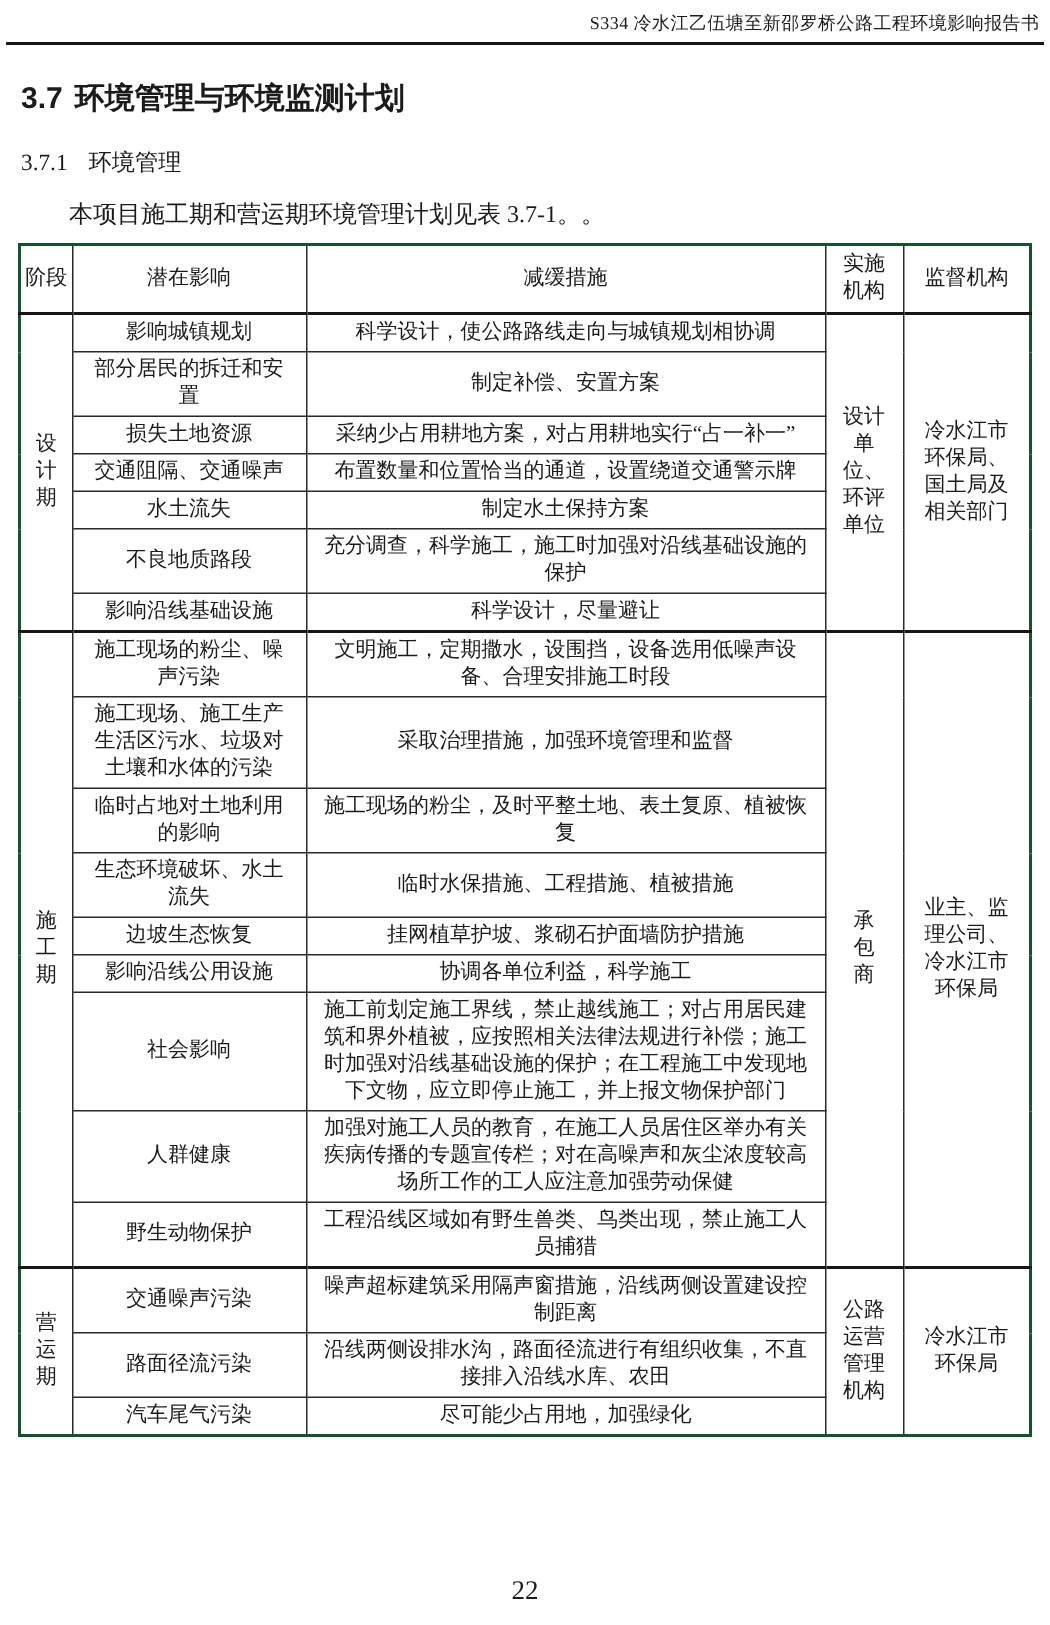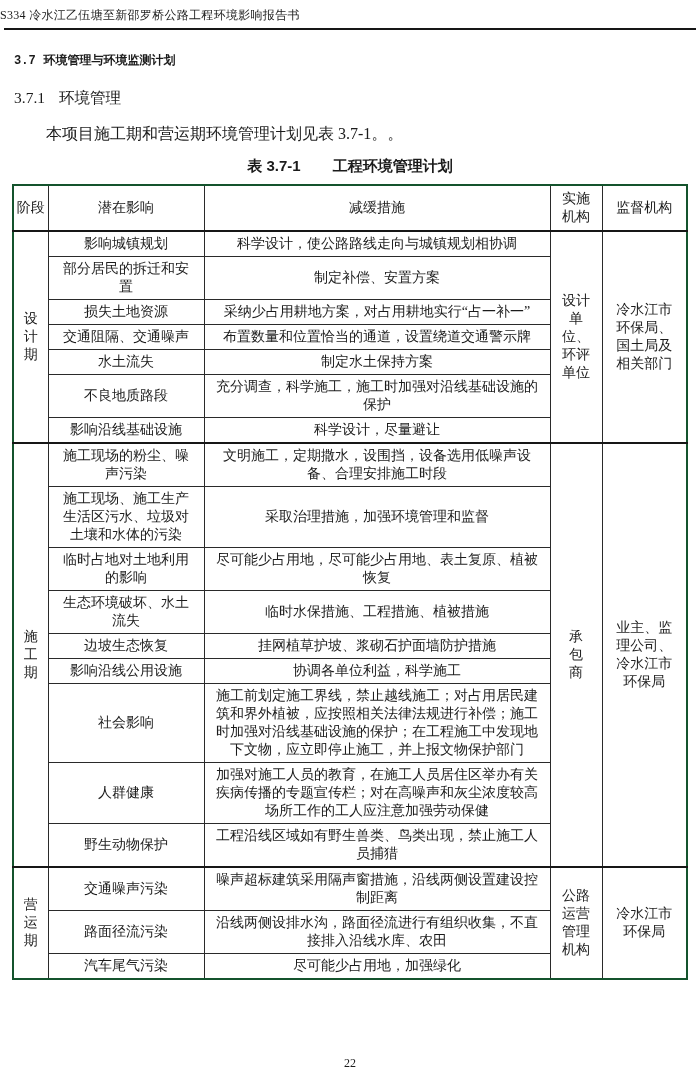--- a/index.html
+++ b/index.html
@@ -6,35 +6,35 @@
   .page {
     position:relative;
     width:700px; height:1083px;
     background:#ffffff;
     color:#1b1b1b;
     font-family:"Liberation Serif","DejaVu Serif",serif;
     box-sizing:border-box;
     overflow:hidden;
   }
   .doc-header {
-    text-align:left;
+    text-align:right;
     font-size:12px;
     padding:7px 7px 3px 0;
     letter-spacing:0.3px;
   }
   .header-rule {
     border-top:2px solid #161616;
     margin:1px 4px 0 4px;
     height:0;
   }
   .section-heading {
     margin:22px 0 0 14px;
-    font-family:Liberation Mono, monospace;
+    font-family:Liberation Sans, sans-serif;
     font-weight:bold;
-    font-size:12px;
+    font-size:20px;
   }
   .section-heading .num { margin-right:8px; }
   .subsection-heading {
     margin:19px 0 0 14px;
     font-size:15.5px;
     font-weight:normal;
   }
   .subsection-heading .num { margin-right:14px;text-align:center; }
   .body-paragraph {
     margin:15px 14px 0 14px;
@@ -79,44 +79,41 @@
   td.measure { padding:3px 7px; }
   tr.section-start td { border-top:2px solid #161616; }
   .vtext { width:1.05em; margin:0 auto; word-break:break-all; }
   .wtext { width:2.3em;  margin:0 auto; }
   .stext { width:4.4em;  margin:0 auto; }
   .page-number {
     position:absolute;
     left:0; right:0;
     bottom:12px;
     text-align:center;
-    font-size:12px;
+    font-size:18px;
   }
 </style>
 </head>
 <body>
 
 <div class="page">
 
   <div class="doc-header">S334 冷水江乙伍塘至新邵罗桥公路工程环境影响报告书</div>
   <div class="header-rule"></div>
 
   <div class="section-heading">
     <span class="num">3.7</span><span>环境管理与环境监测计划</span>
   </div>
 
   <div class="subsection-heading">
     <span class="num">3.7.1</span><span>环境管理</span>
   </div>
 
   <p class="body-paragraph">本项目施工期和营运期环境管理计划见表 3.7-1。。</p>
 
-  <div class="table-caption">
-    <span class="cap-label">表 3.7-1</span><span>工程环境管理计划</span>
-  </div>
 
   <table class="env-table">
     <colgroup>
       <col style="width:35px">
         <col style="width:156px">
         <col style="width:346px">
         <col style="width:52px">
         <col style="width:85px">
     </colgroup>
     <thead>
@@ -178,21 +175,21 @@
           <td class="sup" rowspan="9">
             <div class="stext">业主、监理公司、冷水江市环保局</div>
           </td>
         </tr>
         <tr>
           <td class="impact">施工现场、施工生产生活区污水、垃圾对土壤和水体的污染</td>
           <td class="measure">采取治理措施，加强环境管理和监督</td>
         </tr>
         <tr>
           <td class="impact">临时占地对土地利用的影响</td>
-          <td class="measure">尽可能少占用地，尽可能少占用地、表土复原、植被恢复</td>
+          <td class="measure">施工现场的粉尘，及时平整土地、表土复原、植被恢复</td>
         </tr>
         <tr>
           <td class="impact">生态环境破坏、水土流失</td>
           <td class="measure">临时水保措施、工程措施、植被措施</td>
         </tr>
         <tr>
           <td class="impact">边坡生态恢复</td>
           <td class="measure">挂网植草护坡、浆砌石护面墙防护措施</td>
         </tr>
         <tr>

